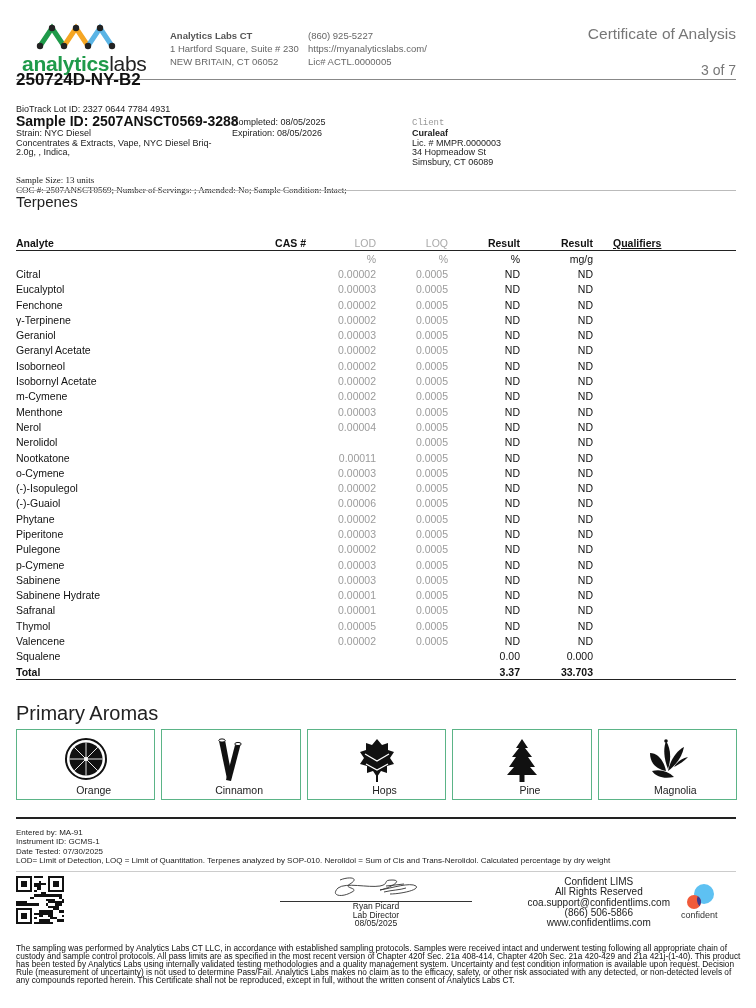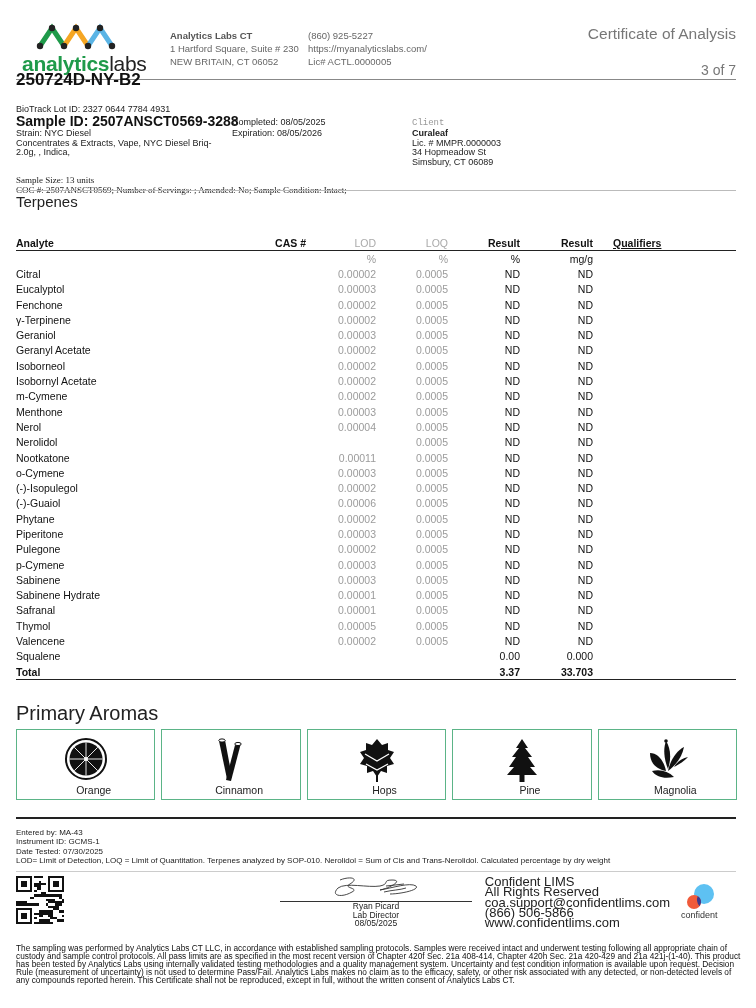--- a/index.html
+++ b/index.html
@@ -54,21 +54,21 @@
 
   .rule-foot { left: 16px; right: 20px; top: 817px; height: 1.5px; background: #222; }
 
   .notes { left: 16px; top: 828px; font-size: 8px; line-height: 9.3px; color: #222; }
 
   .rule-sig-top { left: 16px; right: 20px; top: 871px; height: 1px; background: #ccc; }
   .qr { left: 16px; top: 876px; width: 48px; height: 48px; }
   .sig { left: 320px; top: 874px; width: 110px; height: 28px; }
   .sig-line { left: 280px; top: 901px; width: 192px; height: 1px; background: #333; }
   .sig-text { left: 280px; top: 902px; width: 192px; text-align: center; font-size: 8.5px; line-height: 8.5px; color: #222; }
-  .lims { right: 86px; top: 877px; text-align: left; font-size: 13px; line-height: 10.3px; color: #222; }
+  .lims { right: 86px; top: 877px; text-align: center; font-size: 10px; line-height: 10.3px; color: #222; }
   .lims-logo { left: 680px; top: 884px; width: 40px; height: 36px; }
   .lims-word { left: 681px; top: 910px; font-size: 9px; color: #333; }
 
   .disclaimer { left: 16px; top: 945px; width: 725px; font-size: 8.3px; line-height: 7.9px; color: #111; }
 </style>
 </head>
 <body>
 
 <div class="abs logo-wrap">
   <svg width="135" height="30" viewBox="0 0 135 30" style="position:absolute;left:0;top:0">
@@ -453,21 +453,21 @@
       <path d="M44 20 C40 24 36 27 30 30 C33 25 38 21 44 20 Z" fill="#111"></path>
       <circle cx="22" cy="4" r="1.8" fill="#111"></circle>
     </svg>
     <div class="lbl">Magnolia</div>
   </div>
 </div>
 
 <div class="abs rule-foot"></div>
 
 <div class="abs notes">
-  <div>Entered by: MA-43</div>
+  <div>Entered by: MA-91</div>
   <div>Instrument ID: GCMS-1</div>
   <div>Date Tested: 07/30/2025</div>
   <div>LOD= Limit of Detection, LOQ = Limit of Quantitation. Terpenes analyzed by SOP-010. Nerolidol = Sum of Cis and Trans-Nerolidol. Calculated percentage by dry weight</div>
 </div>
 
 <div class="abs rule-sig-top"></div>
 
 <svg class="abs qr" id="qr" viewBox="0 0 21 21" shape-rendering="crispEdges">
     <rect x="8" y="0" width="1" height="1" fill="#111"></rect>
     <rect x="9" y="0" width="1" height="1" fill="#111"></rect>

